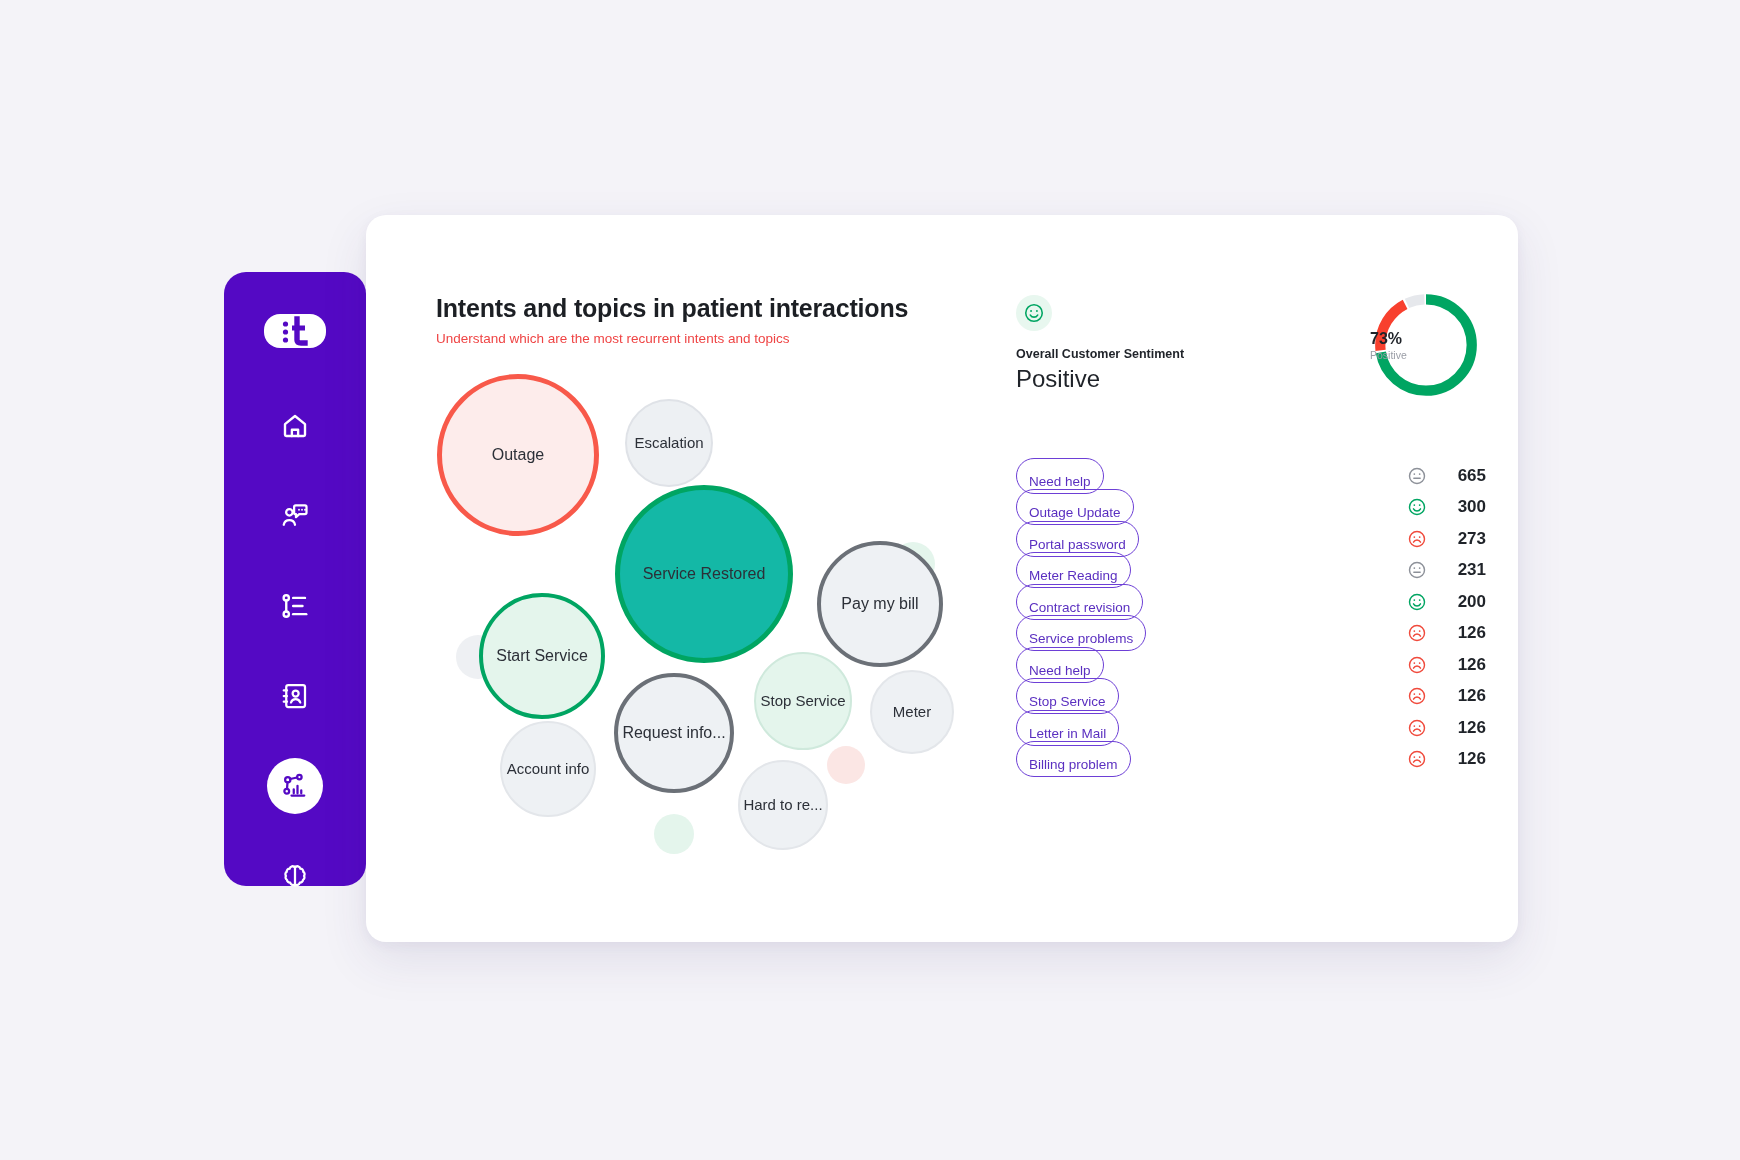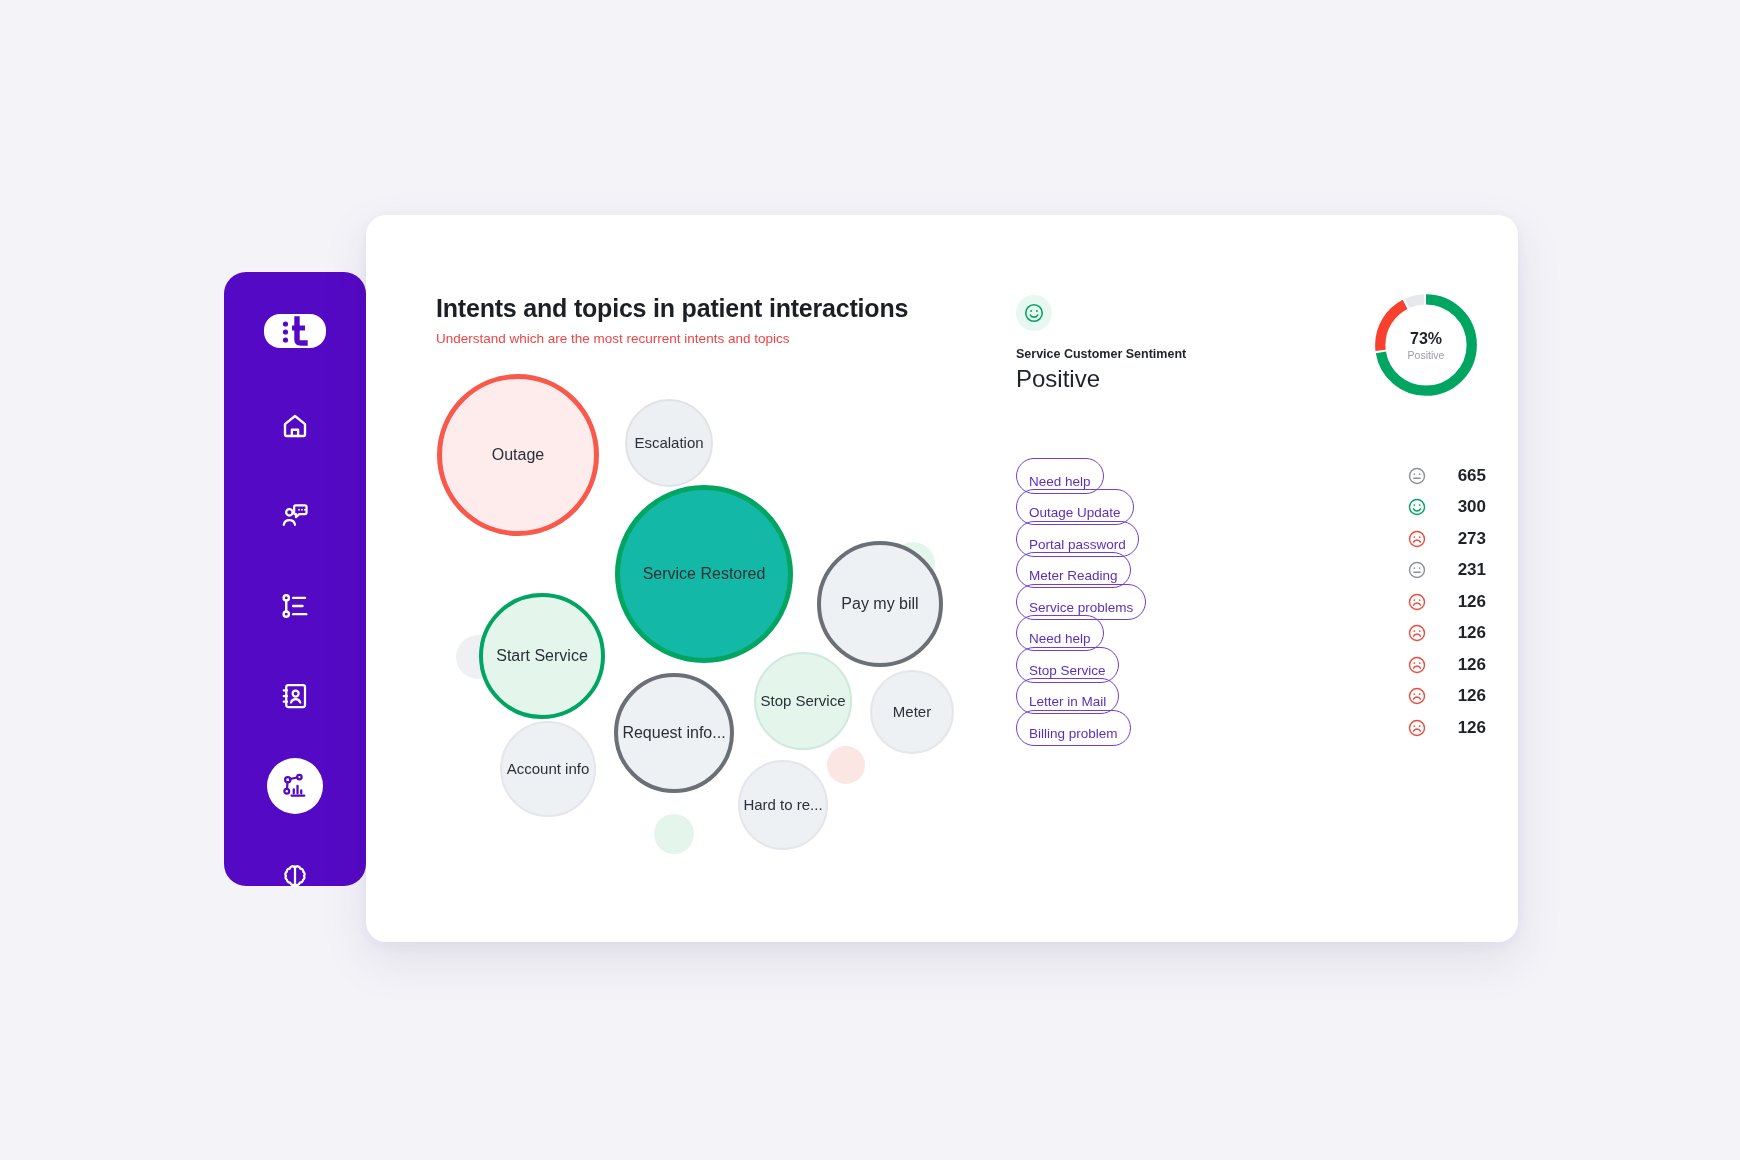--- a/index.html
+++ b/index.html
@@ -107,21 +107,21 @@
     position: absolute; left: 0; top: 70px;
     font-size: 24px; color: #1f2329;
   }
   .donut {
     position: absolute; right: 4px; top: -6px;
     width: 112px; height: 112px;
   }
   .donut-center {
     position: absolute; inset: 0;
     display: flex; flex-direction: column;
-    align-items: center; justify-content: center;
+    justify-content: center;
   }
   .donut-pct { font-size: 16px; font-weight: bold; color: #1f2329; }
   .donut-sub { font-size: 10.5px; color: #9a9da6; margin-top: 1px; }
 
   .topic-list {
     position: absolute;
     left: 650px; top: 245px;
     width: 470px;
   }
   .topic-row {
@@ -270,21 +270,21 @@
 
     <div class="sentiment">
       <div class="sent-face">
         <svg width="22" height="22" viewBox="0 0 24 24" fill="none" stroke="#00a562" stroke-width="1.7">
           <circle cx="12" cy="12" r="9"></circle>
           <circle cx="8.8" cy="9.8" r="1.05" fill="#00a562" stroke="none"></circle>
           <circle cx="15.2" cy="9.8" r="1.05" fill="#00a562" stroke="none"></circle>
           <path d="M8 14.2 a4.6 4.6 0 0 0 8 0" stroke-linecap="round"></path>
         </svg>
       </div>
-      <div class="sent-label">Service Customer Sentiment</div>
+      <div class="sent-label">Overall Customer Sentiment</div>
       <div class="sent-value">Positive</div>
 
       <div class="donut">
         <svg viewBox="0 0 120 120" width="112" height="112">
           <g id="donut-arcs" transform="rotate(-90 60 60)">
               <circle cx="60" cy="60" r="49" fill="none" stroke="#00a562" stroke-width="11" stroke-dasharray="222.5495384378138 307.8760800517997" stroke-dashoffset="0" stroke-linecap="butt"></circle>
               <circle cx="60" cy="60" r="49" fill="none" stroke="#f8402e" stroke-width="11" stroke-dasharray="59.37521601035994 307.8760800517997" stroke-dashoffset="-224.74953843781378" stroke-linecap="butt"></circle>
               <circle cx="60" cy="60" r="49" fill="none" stroke="#e6e8ec" stroke-width="11" stroke-dasharray="19.35132560362598 307.8760800517997" stroke-dashoffset="-286.32475444817373" stroke-linecap="butt"></circle>
             </g>
         </svg>
@@ -342,20 +342,33 @@
             <svg width="20" height="20" viewBox="0 0 24 24">
               <circle cx="12" cy="12" r="9" fill="none" stroke="#8d9199" stroke-width="1.7"></circle>
               <circle cx="8.8" cy="9.6" r="1.05" fill="#8d9199"></circle>
               <circle cx="15.2" cy="9.6" r="1.05" fill="#8d9199"></circle>
               <path d="M8.2 14.6 H15.8" stroke="#8d9199" stroke-width="1.7" fill="none" stroke-linecap="round"></path>
             </svg>
           </span>
           <span class="topic-count">231</span>
         </div>
         <div class="topic-row">
+          <span class="topic-pill">Contract revision</span>
+          <span class="topic-spacer"></span>
+          <span class="topic-face">
+            <svg width="20" height="20" viewBox="0 0 24 24">
+              <circle cx="12" cy="12" r="9" fill="none" stroke="#00a562" stroke-width="1.7"></circle>
+              <circle cx="8.8" cy="9.6" r="1.05" fill="#00a562"></circle>
+              <circle cx="15.2" cy="9.6" r="1.05" fill="#00a562"></circle>
+              <path d="M7.8 14.2 a4.7 4.7 0 0 0 8.4 0" stroke="#00a562" stroke-width="1.7" fill="none" stroke-linecap="round"></path>
+            </svg>
+          </span>
+          <span class="topic-count">200</span>
+        </div>
+        <div class="topic-row">
           <span class="topic-pill">Service problems</span>
           <span class="topic-spacer"></span>
           <span class="topic-face">
             <svg width="20" height="20" viewBox="0 0 24 24">
               <circle cx="12" cy="12" r="9" fill="none" stroke="#f04a3c" stroke-width="1.7"></circle>
               <circle cx="8.8" cy="9.6" r="1.05" fill="#f04a3c"></circle>
               <circle cx="15.2" cy="9.6" r="1.05" fill="#f04a3c"></circle>
               <path d="M7.8 15.8 a4.7 4.7 0 0 1 8.4 0" stroke="#f04a3c" stroke-width="1.7" fill="none" stroke-linecap="round"></path>
             </svg>
           </span>

